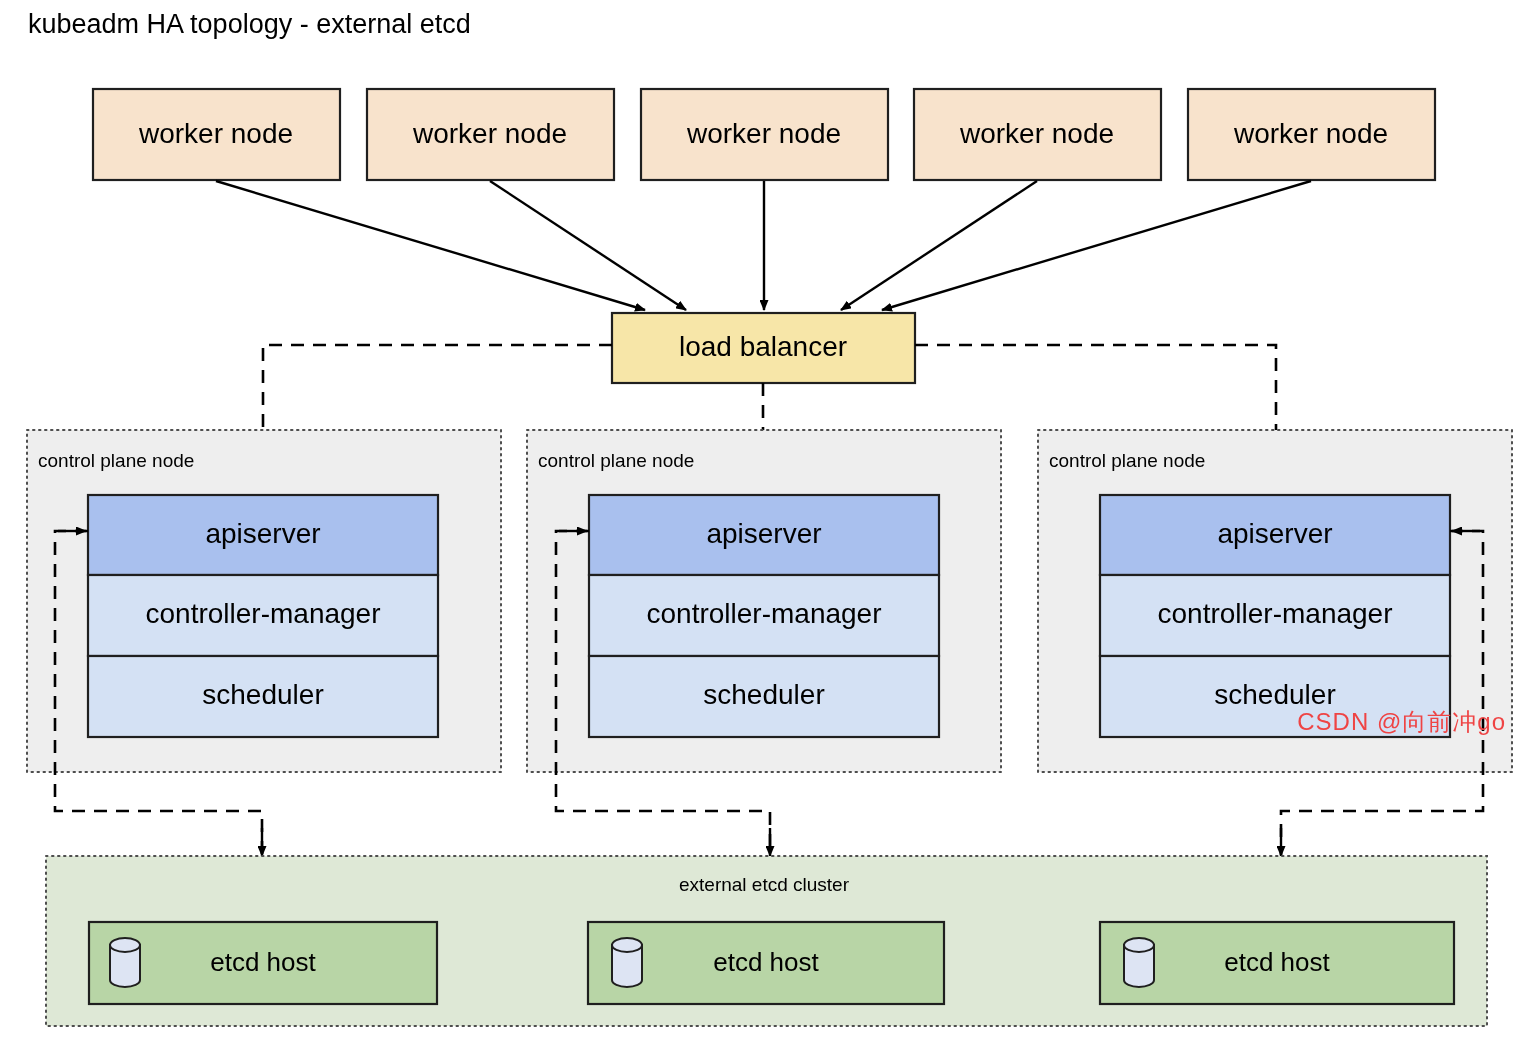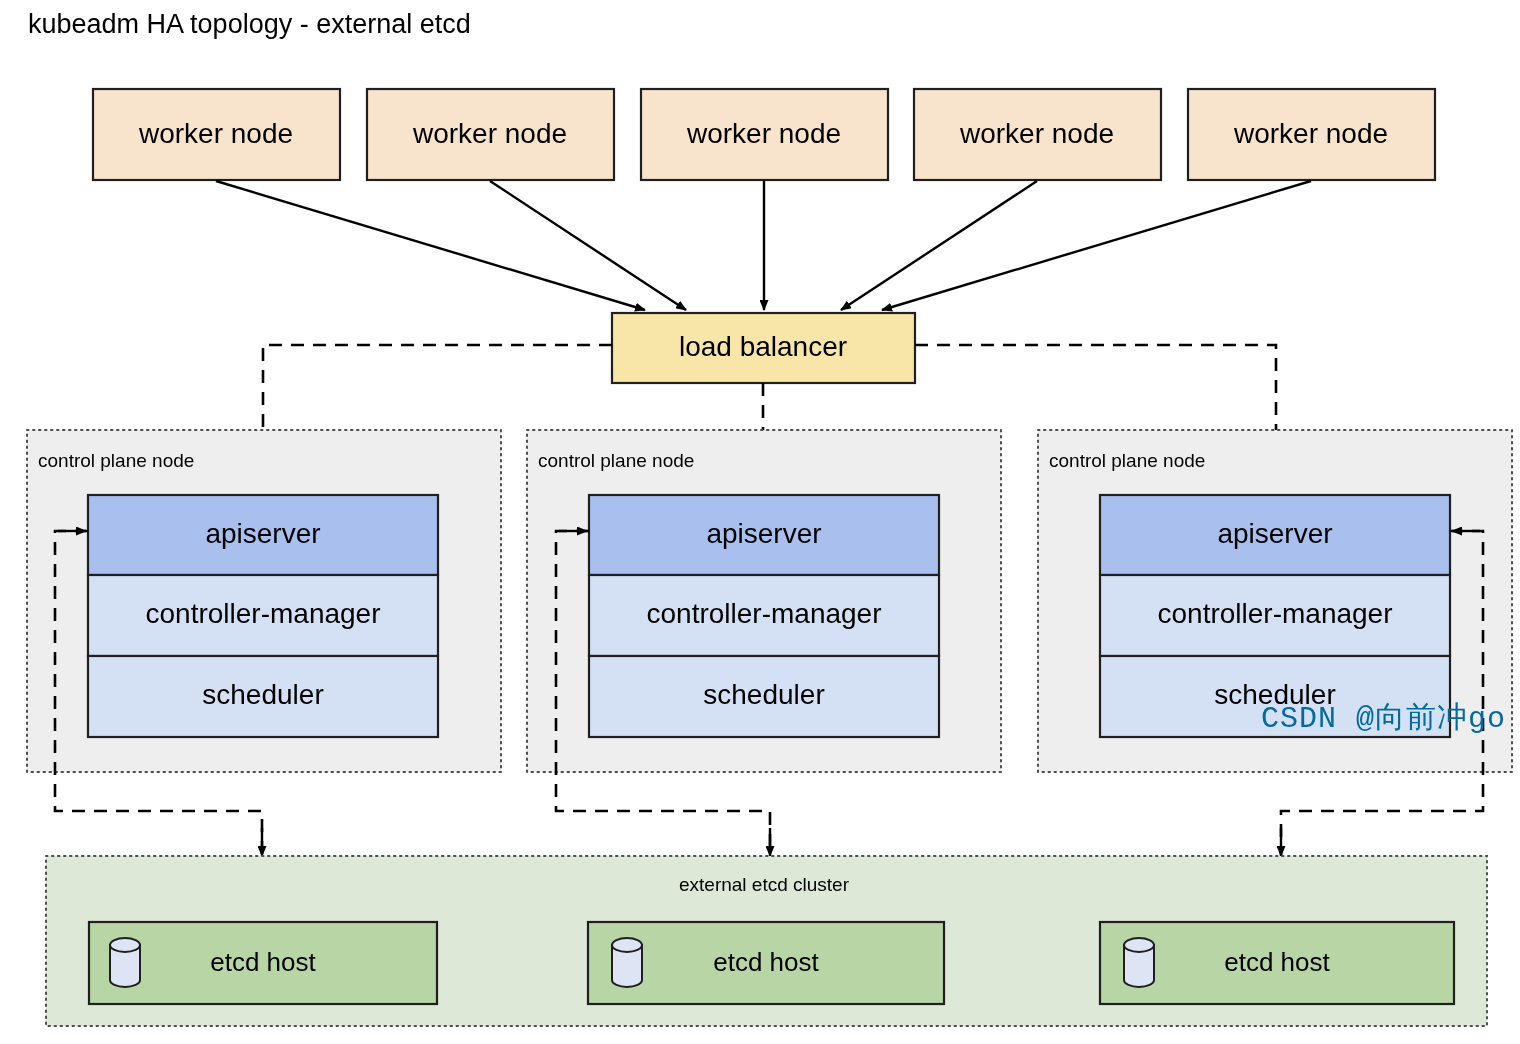--- a/index.html
+++ b/index.html
@@ -79,23 +79,23 @@
   }
   .cyl-body {
     fill: #dde4f3;
     stroke: #1f1f1f;
     stroke-width: 2;
   }
   .watermark {
     position: absolute;
     right: 14px;
     bottom: 2px;
-    font-family: Liberation Mono, monospace;
-    font-size: 30px;
-    color: #0369a1;
+    font-family: Liberation Sans, sans-serif;
+    font-size: 24px;
+    color: #ef4444;
     letter-spacing: 1px;
     white-space: nowrap;
     user-select: none;
   }
 </style>
 </head>
 <body>
 
 <div id="diagram-root">
 

